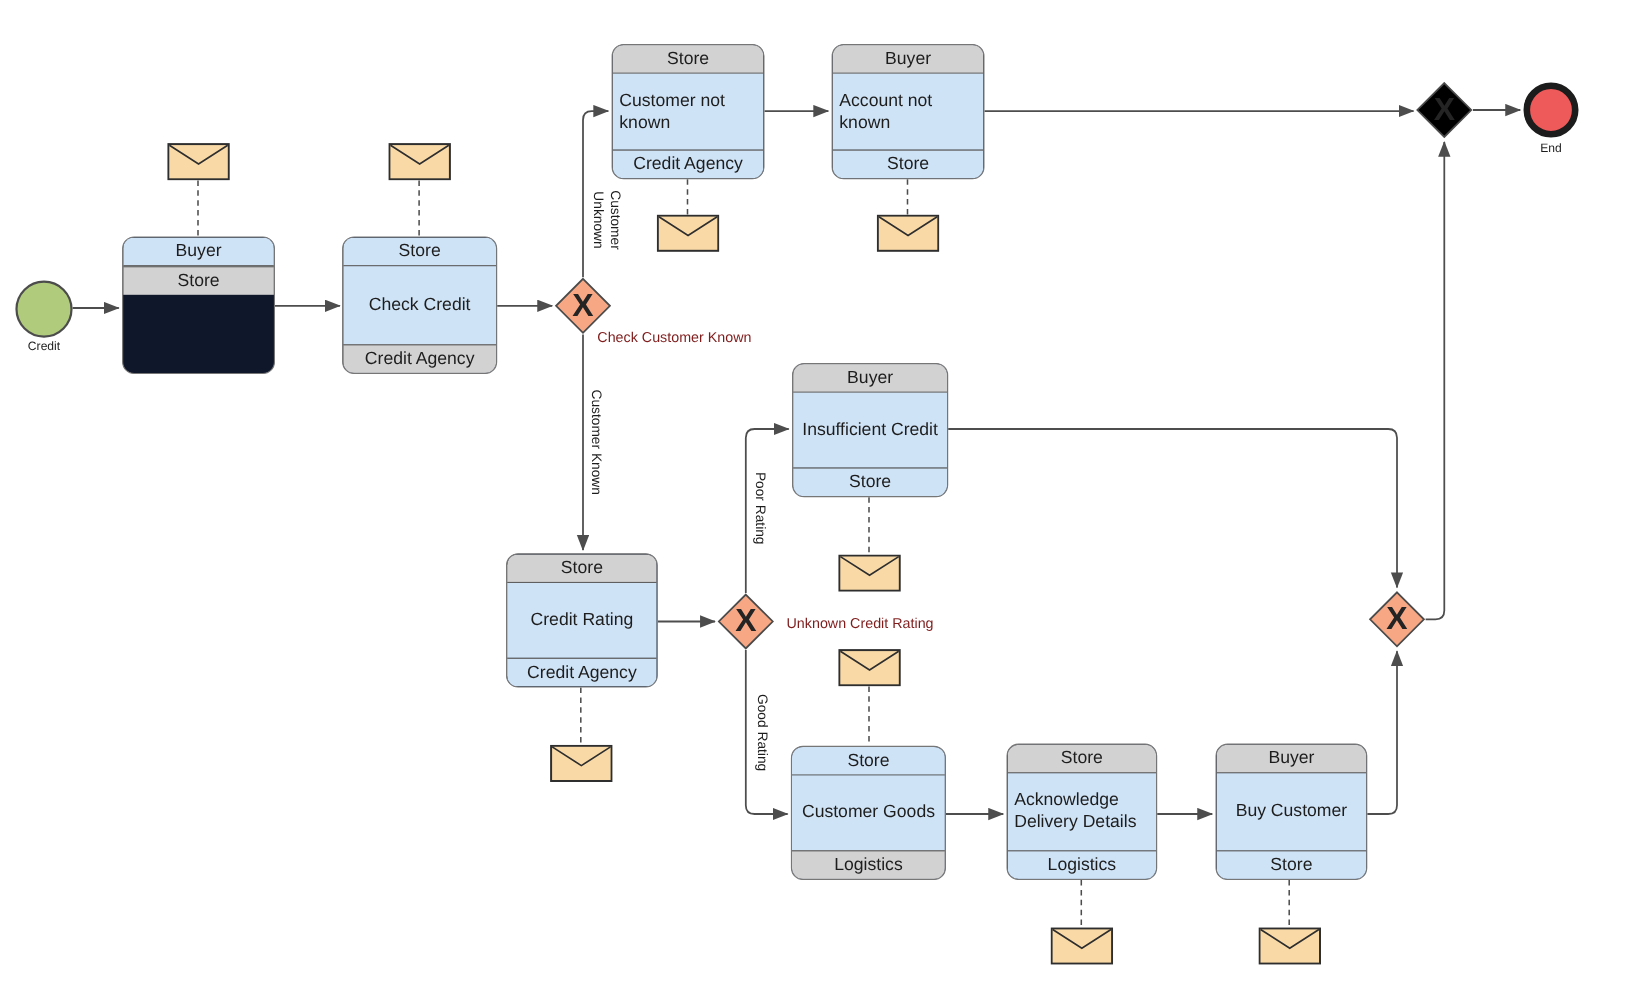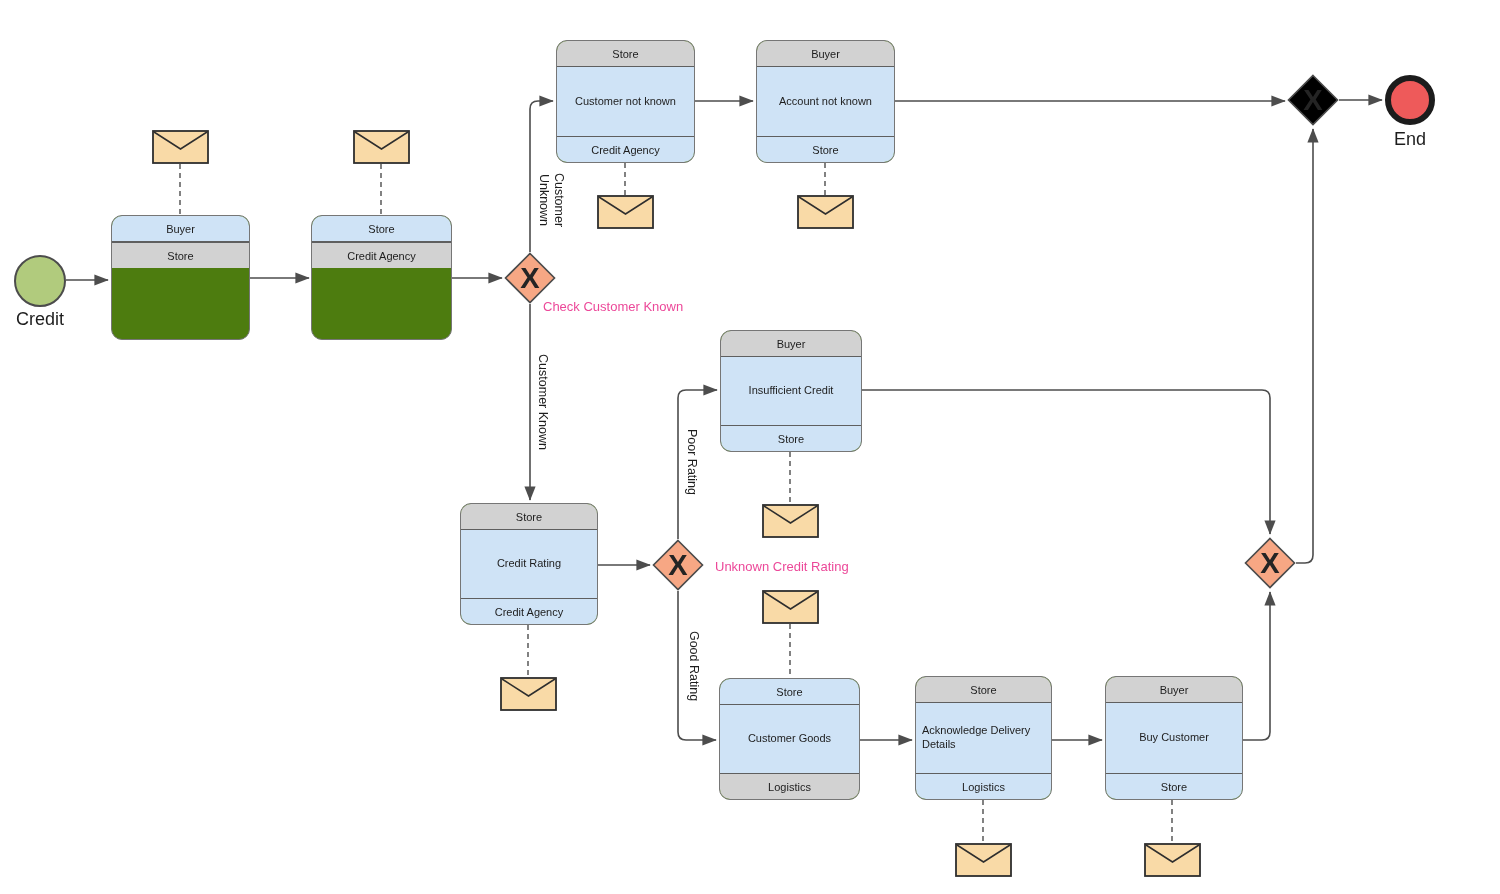--- a/index.html
+++ b/index.html
@@ -6,22 +6,22 @@
   .canvas{
     position:relative;width:1500px;height:894px;background:#ffffff;overflow:hidden;
     font-family:"Liberation Sans","DejaVu Sans",sans-serif;color:#1d1d1d;
   }
   svg.wires{position:absolute;left:0;top:0;width:1500px;height:894px;pointer-events:none;}
   .flow{stroke:#4d4d4d;stroke-width:1.6;fill:none;}
   .msg{stroke:#4d4d4d;stroke-width:1.4;fill:none;stroke-dasharray:5 4;}
 
   .task{
     position:absolute;display:flex;flex-direction:column;
-    border:1.6px solid #767676;border-radius:11px;background:#4d7c0f;
-    box-sizing:border-box;overflow:hidden;font-size:11px;
+    border:1.6px solid #767676;border-radius:11px;background:#0f172a;
+    box-sizing:border-box;overflow:hidden;font-size:16px;
   }
   .t-band{
     flex:0 0 26px;display:flex;align-items:center;justify-content:center;
     box-sizing:border-box;
   }
   .t-header{border-bottom:1.3px solid #5f5f5f;}
   .t-footer{border-top:1.3px solid #5f5f5f;}
   .t-body{
     flex:1;display:flex;align-items:center;justify-content:center;
     text-align:left;background:#cfe3f6;padding:0 6px;line-height:1.25;
@@ -36,23 +36,23 @@
     display:flex;align-items:center;justify-content:center;
     font-size:29px;font-weight:700;color:#242424;line-height:1;
     font-family:"Liberation Sans",sans-serif;
   }
 
   .event-circle{position:absolute;border-radius:50%;box-sizing:border-box;}
   .start-circle{width:52px;height:52px;background:#b1cb7d;border:2.5px solid #4c4c4c;}
   .end-circle{width:50px;height:50px;background:#ee5a5a;border:6px solid #1c1c1c;}
 
   .shape-label{
-    position:absolute;font-size:18px;text-align:center;color:#1d1d1d;
-  }
-  .glabel{position:absolute;font-size:13px;white-space:nowrap;color:#ec4899;}
+    position:absolute;font-size:11px;text-align:center;color:#1d1d1d;
+  }
+  .glabel{position:absolute;font-size:13px;white-space:nowrap;color:#7f1d1d;}
   .vlabel{
     position:absolute;font-size:12.5px;color:#1d1d1d;white-space:pre-line;
     text-align:center;line-height:1.2;
     transform:translate(-50%,-50%) rotate(90deg);transform-origin:center;
   }
   .env{position:absolute;width:57px;height:34px;}
 </style>
 </head>
 <body>
 
@@ -99,20 +99,21 @@
   <div class="event-circle end-circle" style="left:1385px;top:75px;"></div>
   <div class="shape-label" style="left:1370px;top:129px;width:80px;">End</div>
 
   <div class="task" style="left:111px;top:215px;width:139px;height:125px;">
     <div class="t-band t-header band-blue">Buyer</div>
     <div class="t-band t-footer band-gray">Store</div>
   </div>
 
   <div class="task" style="left:311px;top:215px;width:141px;height:125px;">
     <div class="t-band t-header band-blue">Store</div>
+    <div class="t-body">Check Credit</div>
     <div class="t-band t-footer band-gray">Credit Agency</div>
   </div>
 
   <div class="task" style="left:556px;top:40px;width:139px;height:123px;">
     <div class="t-band t-header band-gray">Store</div>
     <div class="t-body">Customer not known</div>
     <div class="t-band t-footer band-blue">Credit Agency</div>
   </div>
 
   <div class="task" style="left:756px;top:40px;width:139px;height:123px;">

